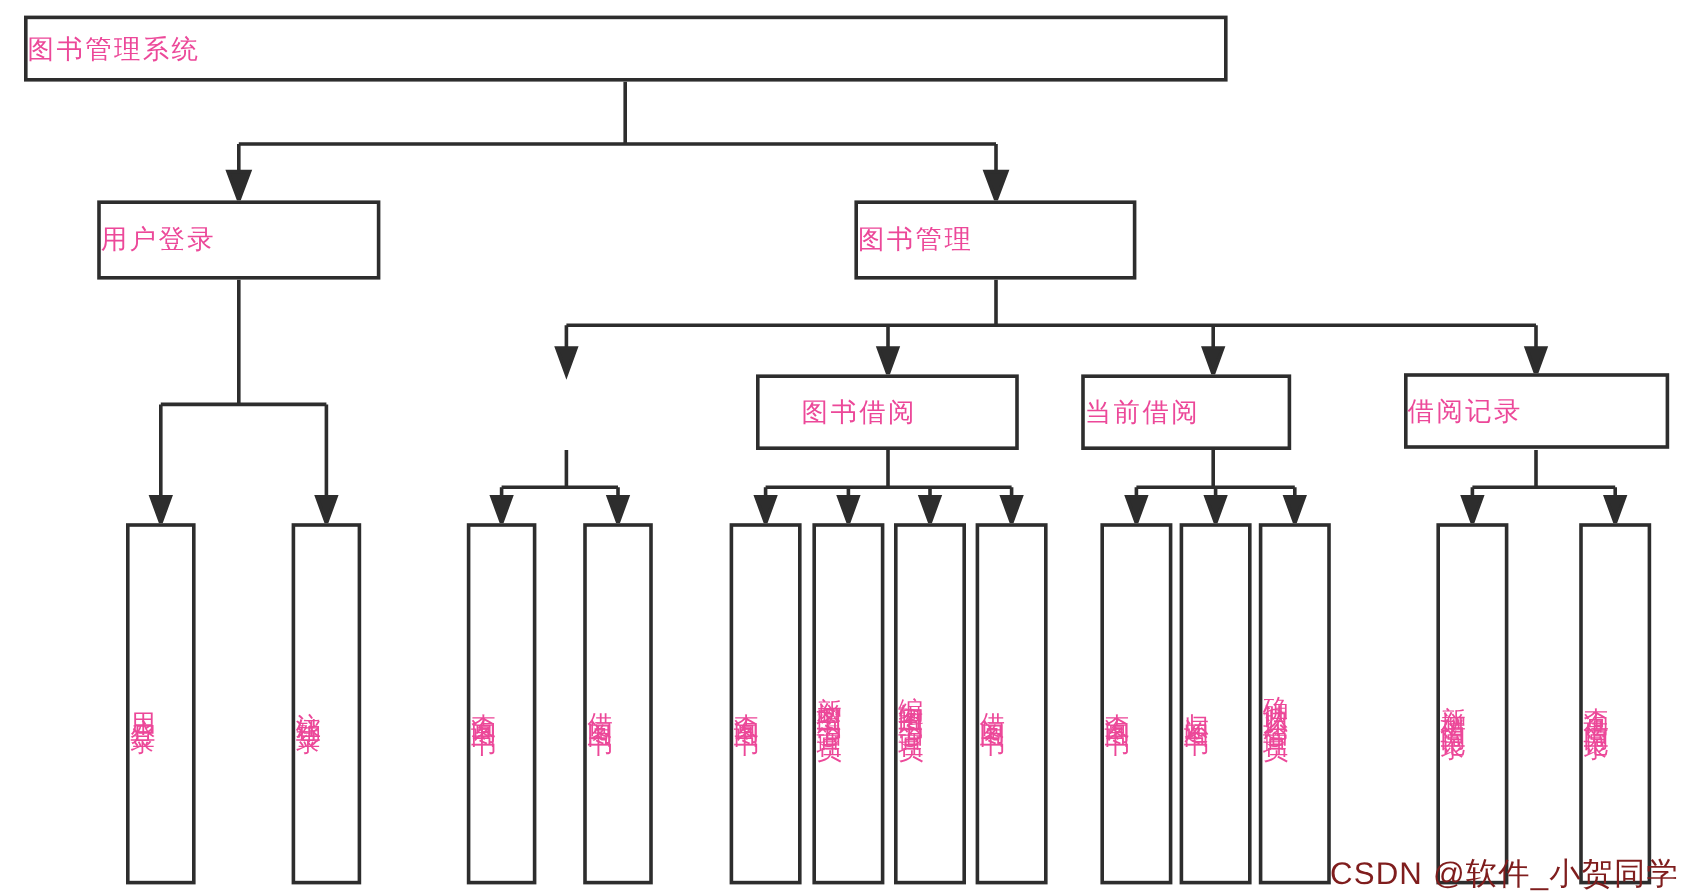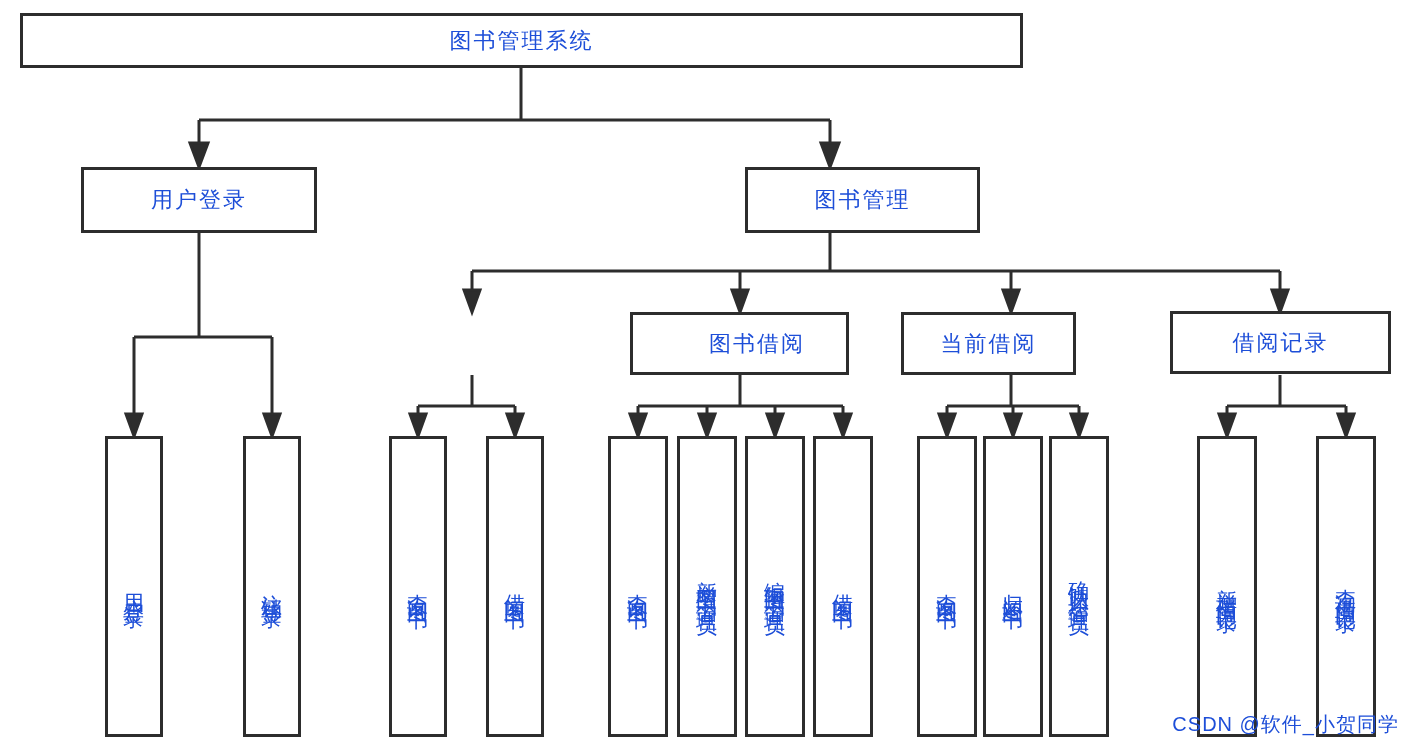--- a/index.html
+++ b/index.html
@@ -11,44 +11,43 @@
     overflow:hidden;
   }
   #edges{position:absolute;left:0;top:0;z-index:1;}
   .node{
     position:absolute;
     box-sizing:border-box;
     background:#ffffff;
     border:3px solid #2d2d2d;
     display:flex;
     align-items:center;
-    justify-content:center;
-    color:#1d4ed8;
+    color:#ec4899;
     z-index:2;
   }
   .hlabel{
     font-size:22px;
     letter-spacing:2px;
     white-space:nowrap;
   }
   .vlabel{
     writing-mode:vertical-rl;
     text-orientation:mixed;
     font-size:21px;
     letter-spacing:5px;
     line-height:1;
     white-space:nowrap;
   }
   #watermark{
     position:absolute;
     right:6px;
     top:711px;
     z-index:3;
-    font-size:20px;
-    color:#1d4ed8;
+    font-size:26px;
+    color:#7f1d1d;
     letter-spacing:1px;
     white-space:nowrap;
   }
 </style>
 </head>
 <body>
 
 <div id="canvas">
 
   <svg id="edges" width="1405" height="747" viewBox="0 0 1405 747">
@@ -103,21 +102,21 @@
     </g>
   </svg>
 
   <div class="node" style="left:20px;top:13px;width:1003px;height:55px;">
     <span class="hlabel">图书管理系统</span>
   </div>
 
   <div class="node" style="left:81px;top:167px;width:236px;height:66px;">
     <span class="hlabel">用户登录</span>
   </div>
-  <div class="node" style="left:745px;top:167px;width:235px;height:66px;">
+  <div class="node" style="left:712px;top:167px;width:235px;height:66px;">
     <span class="hlabel">图书管理</span>
   </div>
 
   <div class="node" style="left:630px;top:312px;width:219px;height:63px;padding-left:35px;">
     <span class="hlabel">图书借阅</span>
   </div>
   <div class="node" style="left:901px;top:312px;width:175px;height:63px;">
     <span class="hlabel">当前借阅</span>
   </div>
   <div class="node" style="left:1170px;top:311px;width:221px;height:63px;">

